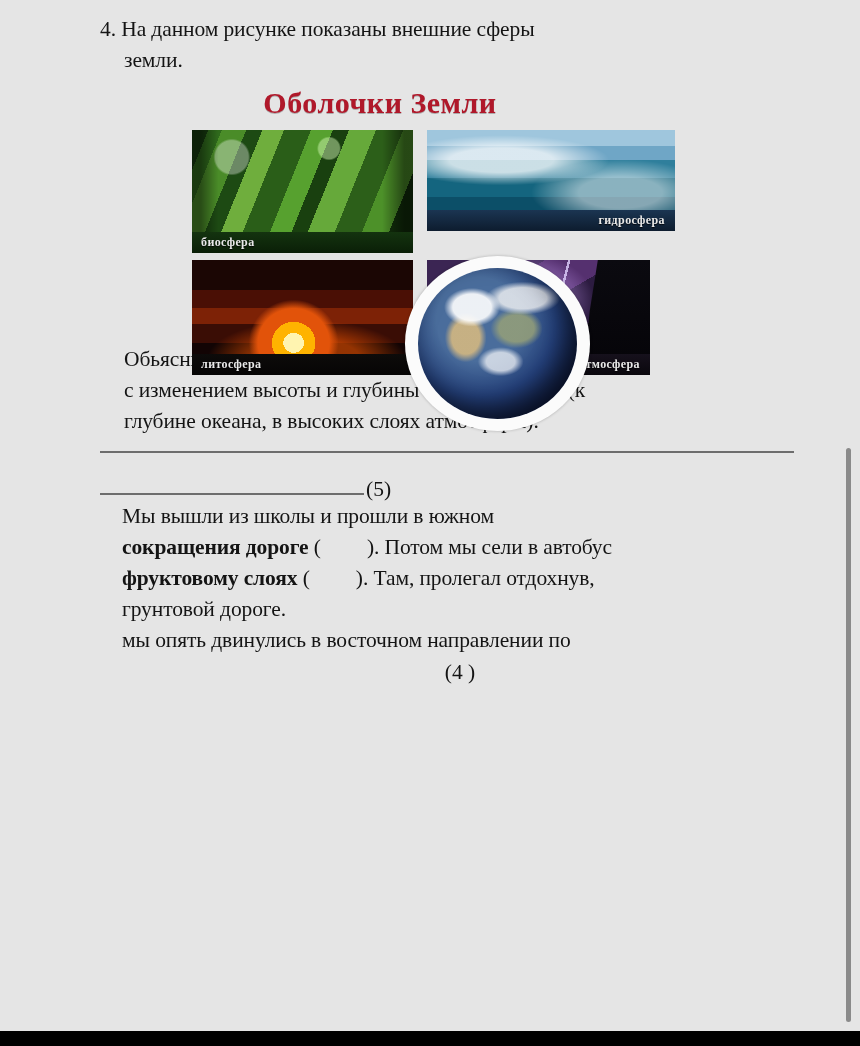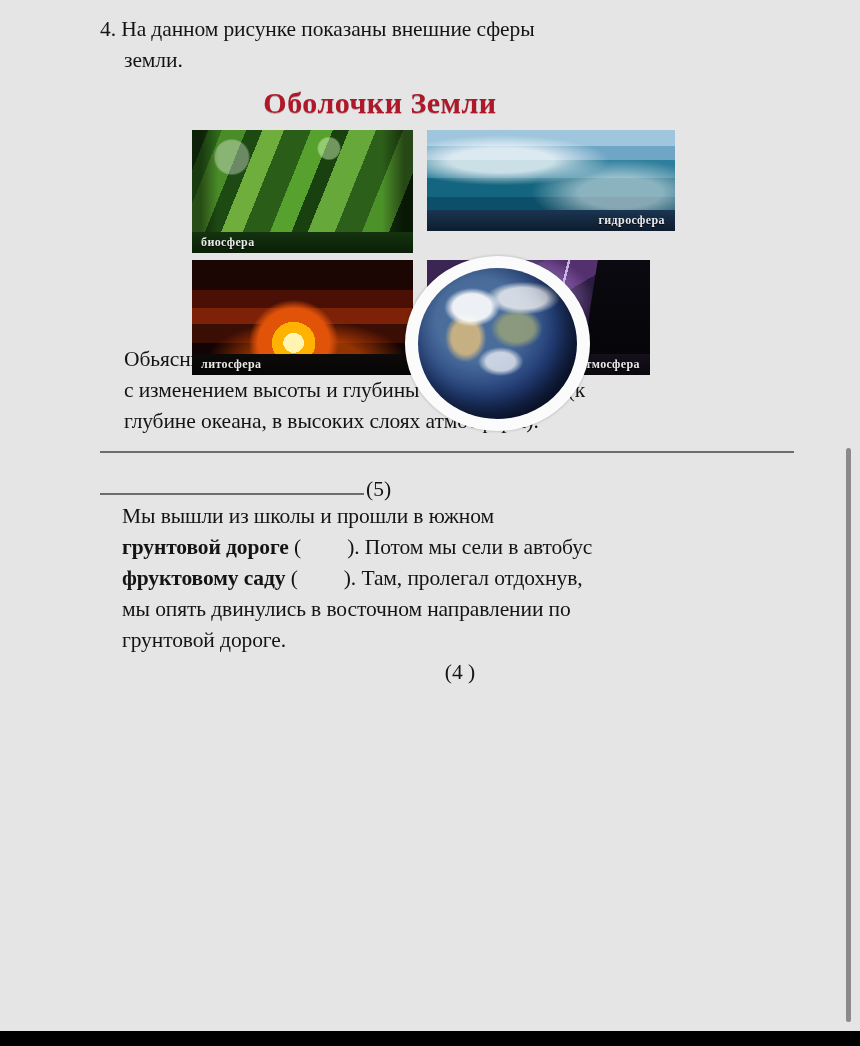--- a/index.html
+++ b/index.html
@@ -280,27 +280,27 @@
       <div class="rule full"></div>
       <div class="rule-row">
         <div class="rule short"></div>
         <div class="rule-mark">(5)</div>
       </div>
     </div>
 
 
     <div class="q-line indent-1">Мы вышли из школы и прошли в южном</div>
 
-    <div class="q-line indent-1"><span class="bold">грунтовой дороге</span><span> (</span><span class="blank-gap"></span><span>). Потом мы сели в автобус</span></div>
-
-
-    <div class="q-line indent-1"><span class="bold">фруктовому саду</span><span> (</span><span class="blank-gap"></span><span>). Там, пролегал отдохнув,</span></div>
-
+    <div class="q-line indent-1"><span class="bold">сокращения дороге</span><span> (</span><span class="blank-gap"></span><span>). Потом мы сели в автобус</span></div>
+
+
+    <div class="q-line indent-1"><span class="bold">фруктовому слоях</span><span> (</span><span class="blank-gap"></span><span>). Там, пролегал отдохнув,</span></div>
+
+    <div class="q-line indent-1">грунтовой дороге.</div>
     <div class="q-line indent-1">мы опять двинулись в восточном направлении по</div>
-    <div class="q-line indent-1">грунтовой дороге.</div>
 
     <div class="mark-center">(4 )</div>
   </div>
 
   <div class="scrollbar-track">
     <div class="scrollbar-thumb"></div>
   </div>
 </div>
 
 <div class="bottom-bar"></div>

